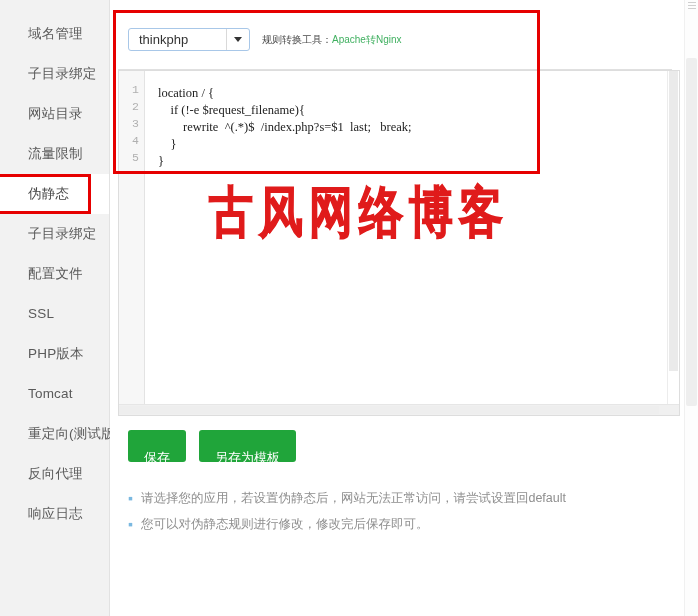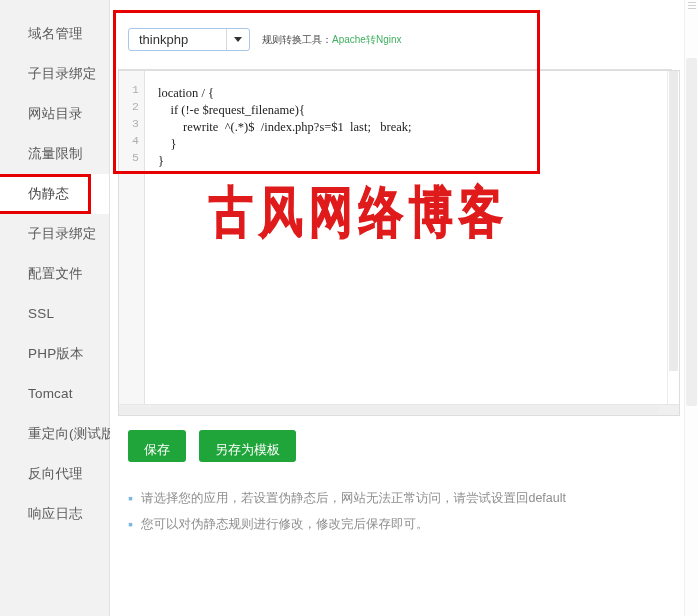--- a/index.html
+++ b/index.html
@@ -261,21 +261,21 @@
     gap: 13px;
     z-index: 4;
   }
   .btn {
     background: #20a53a;
     color: #ffffff;
     border: none;
     border-radius: 3px;
     font-family: inherit;
     font-size: 13px;
-    padding: 4px 16px;
+    padding: 12px 16px;
     height: 32px;
     line-height: 32px;
     cursor: pointer;
     white-space: nowrap;
   }
 
   
   #notes {
     position: absolute;
     left: 18px;

